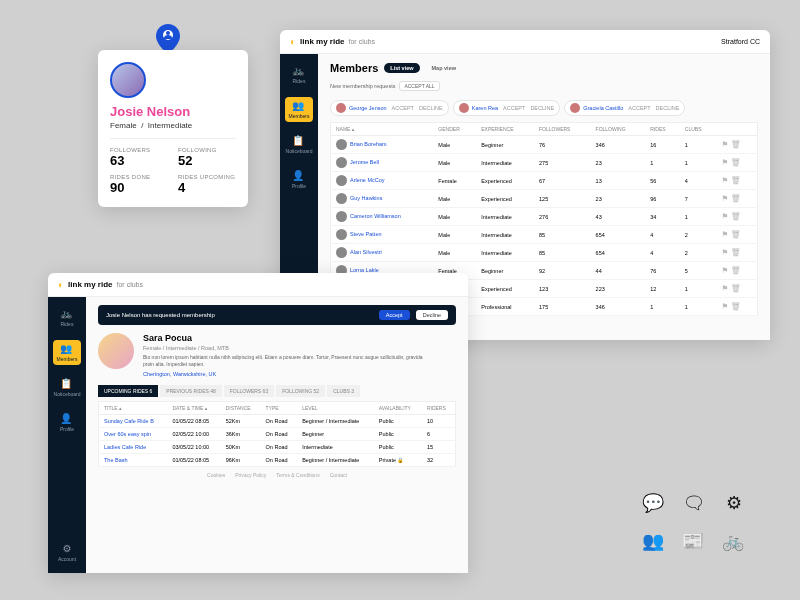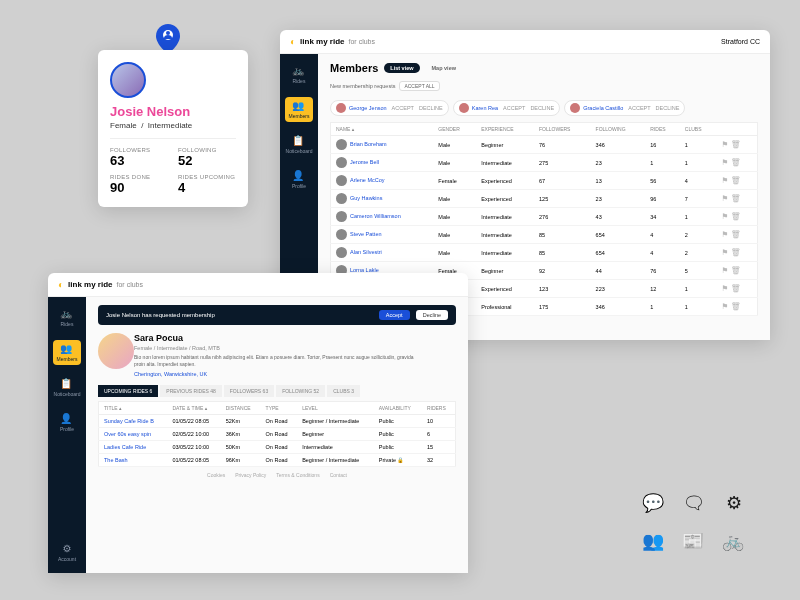--- a/index.html
+++ b/index.html
@@ -53,21 +53,21 @@
 .pg{width:14px;height:14px;display:flex;align-items:center;justify-content:center;border-radius:2px;background:#fff;border:1px solid #eee;cursor:pointer}
 .pg.cur{background:#1a4fd8;color:#fff;border-color:#1a4fd8}
 .footer{text-align:center;font-size:5px;color:#aaa;padding:5px;display:flex;gap:10px;justify-content:center}
 
 
 .banner{background:#0a1929;color:#fff;border-radius:4px;padding:5px 8px;font-size:6px;display:flex;align-items:center;gap:6px;margin-bottom:8px}
 .btn{font-size:5.5px;padding:2px 7px;border-radius:3px;border:none;cursor:pointer}
 .btn.pri{background:#1a4fd8;color:#fff}
 .btn.sec{background:#fff;color:#333}
 .banner .sp{flex:1}
-.profile{display:flex;gap:0;margin-bottom:8px}
+.profile{display:flex;gap:9px;margin-bottom:8px}
 .profile .pav{width:36px;height:36px;border-radius:50%;background:linear-gradient(135deg,#f5d58a,#e8a5c5)}
 .profile h4{font-size:9px;margin-bottom:2px}
 .profile .meta{font-size:5.5px;color:#888;margin-bottom:3px}
 .profile .bio{font-size:5px;color:#666;line-height:1.4;max-width:280px}
 .profile .loc{font-size:5.5px;color:#1a4fd8;margin-top:3px}
 .tabs{display:flex;gap:2px;font-size:5px;margin-bottom:4px}
 .tab{padding:3px 6px;background:#f0f0f0;color:#888;cursor:pointer}
 .tab.on{background:#0a1929;color:#fff}
 
 

